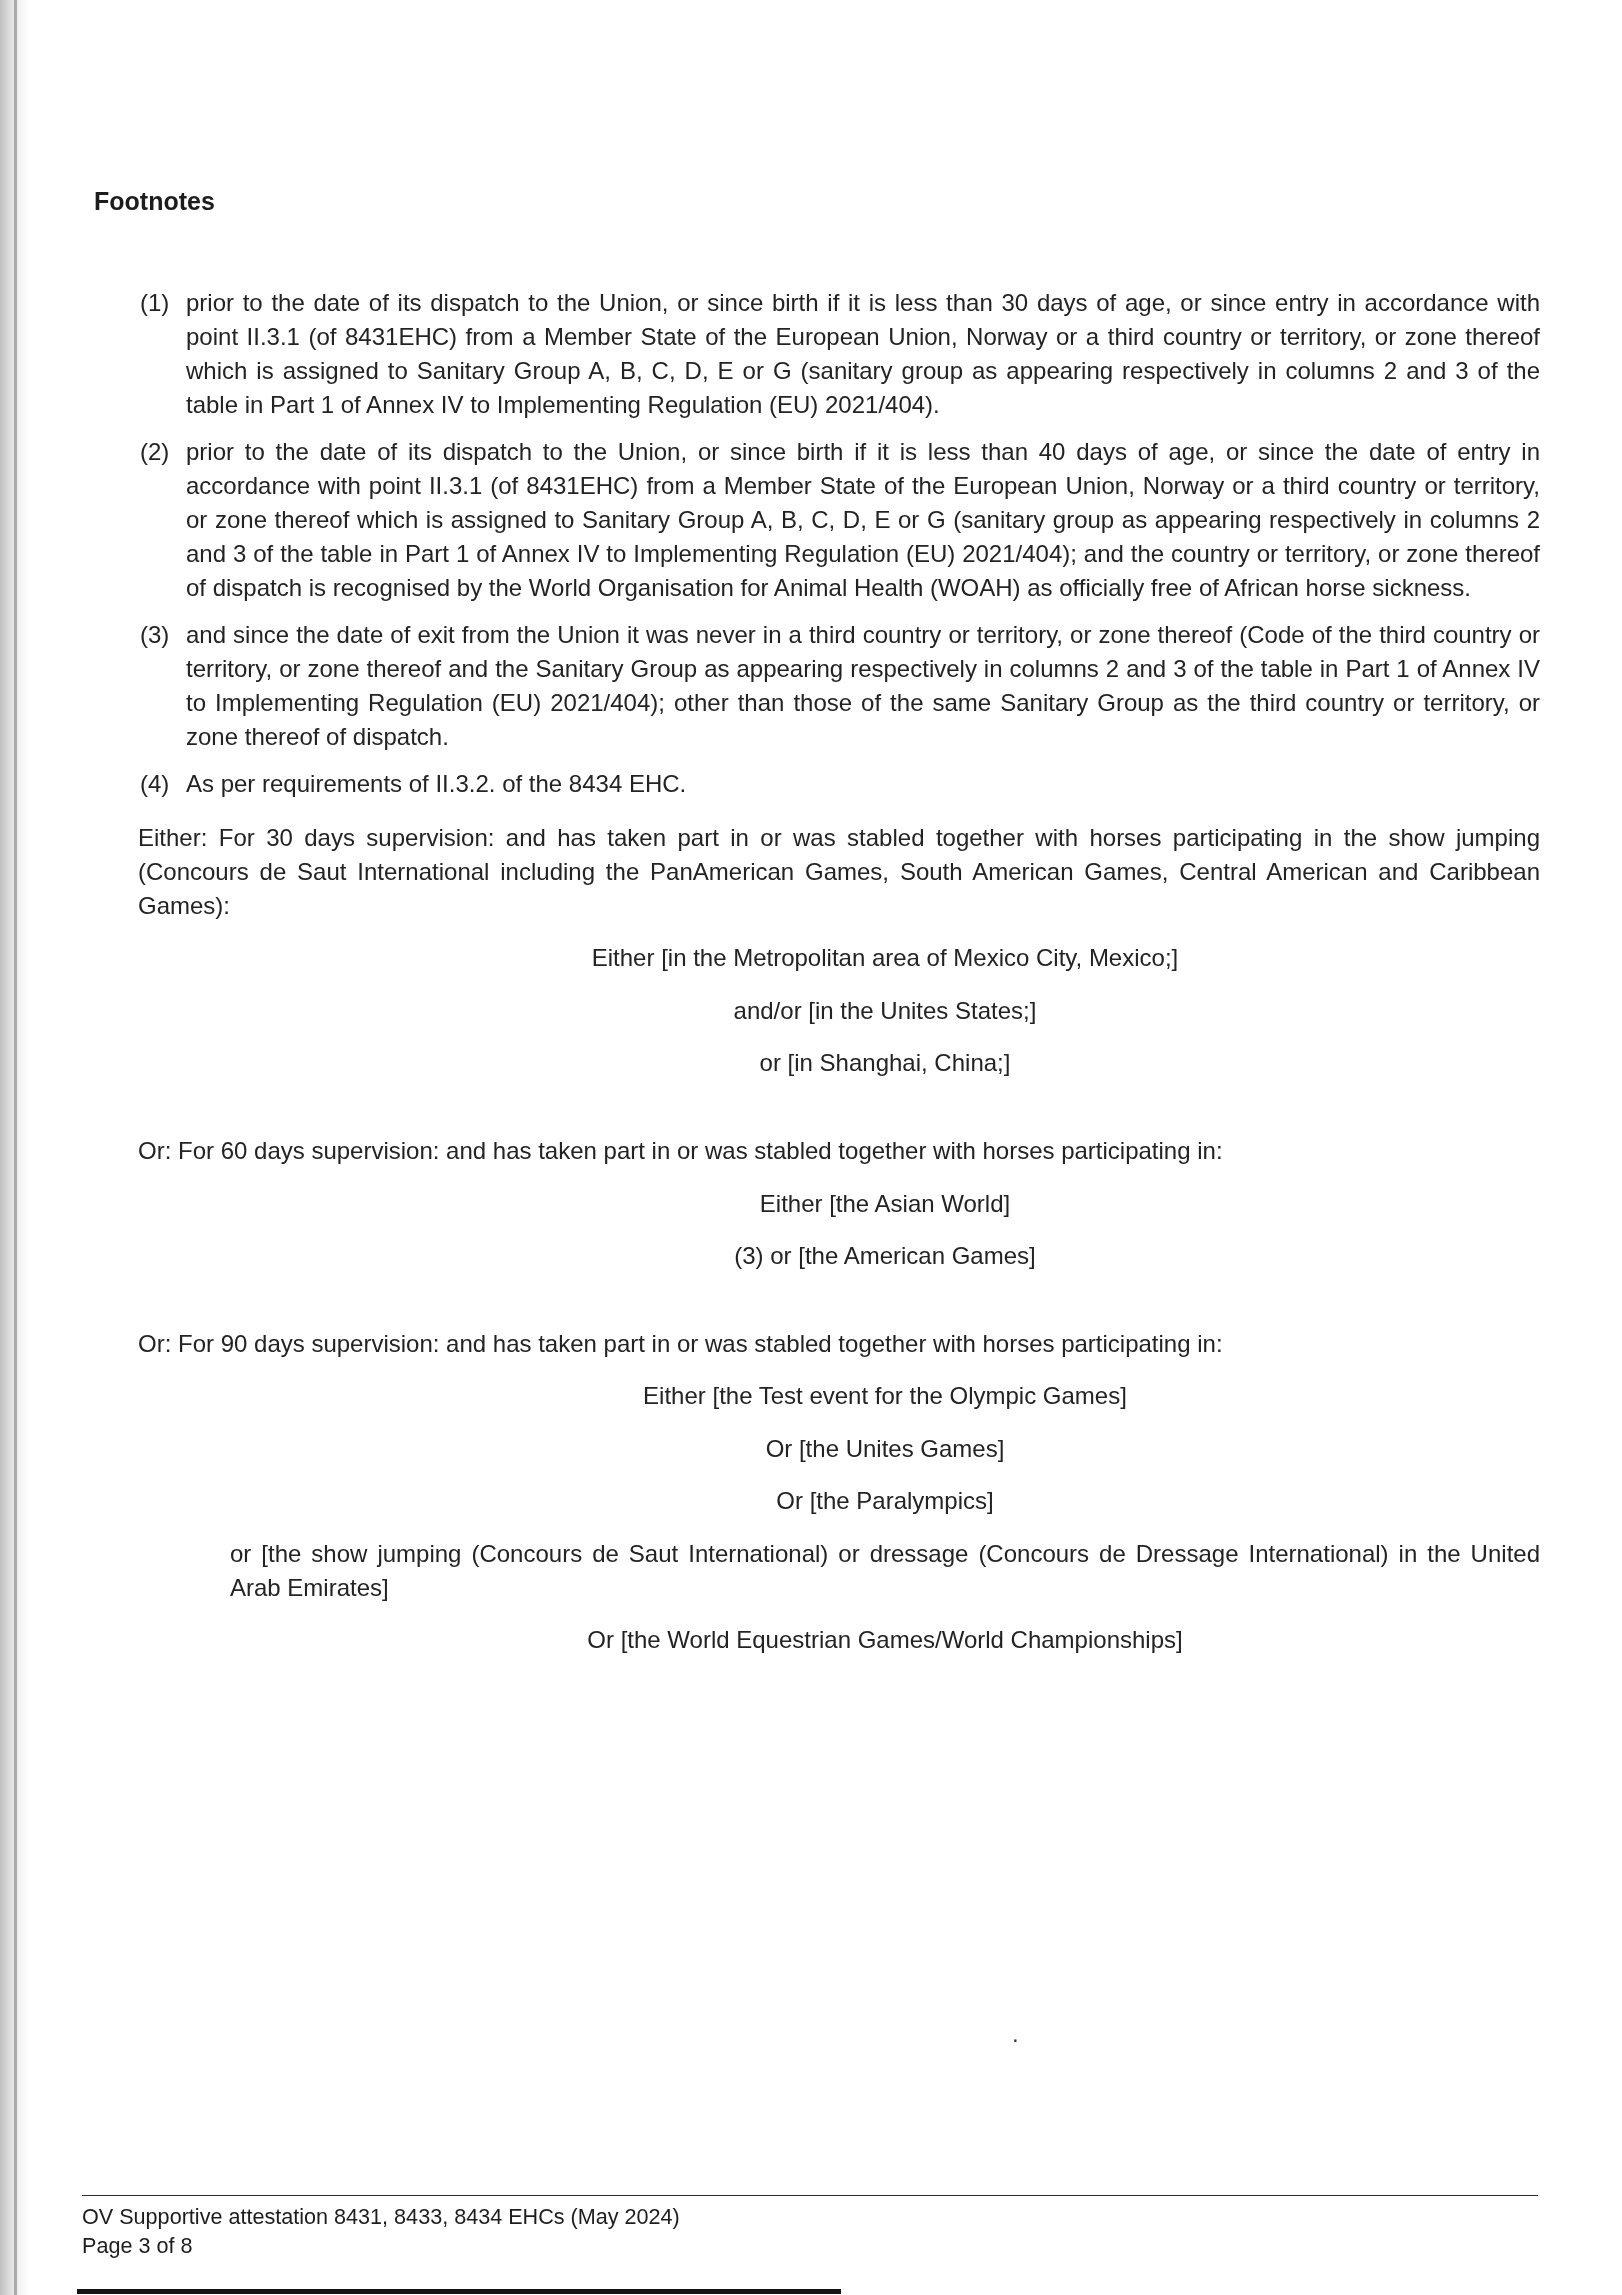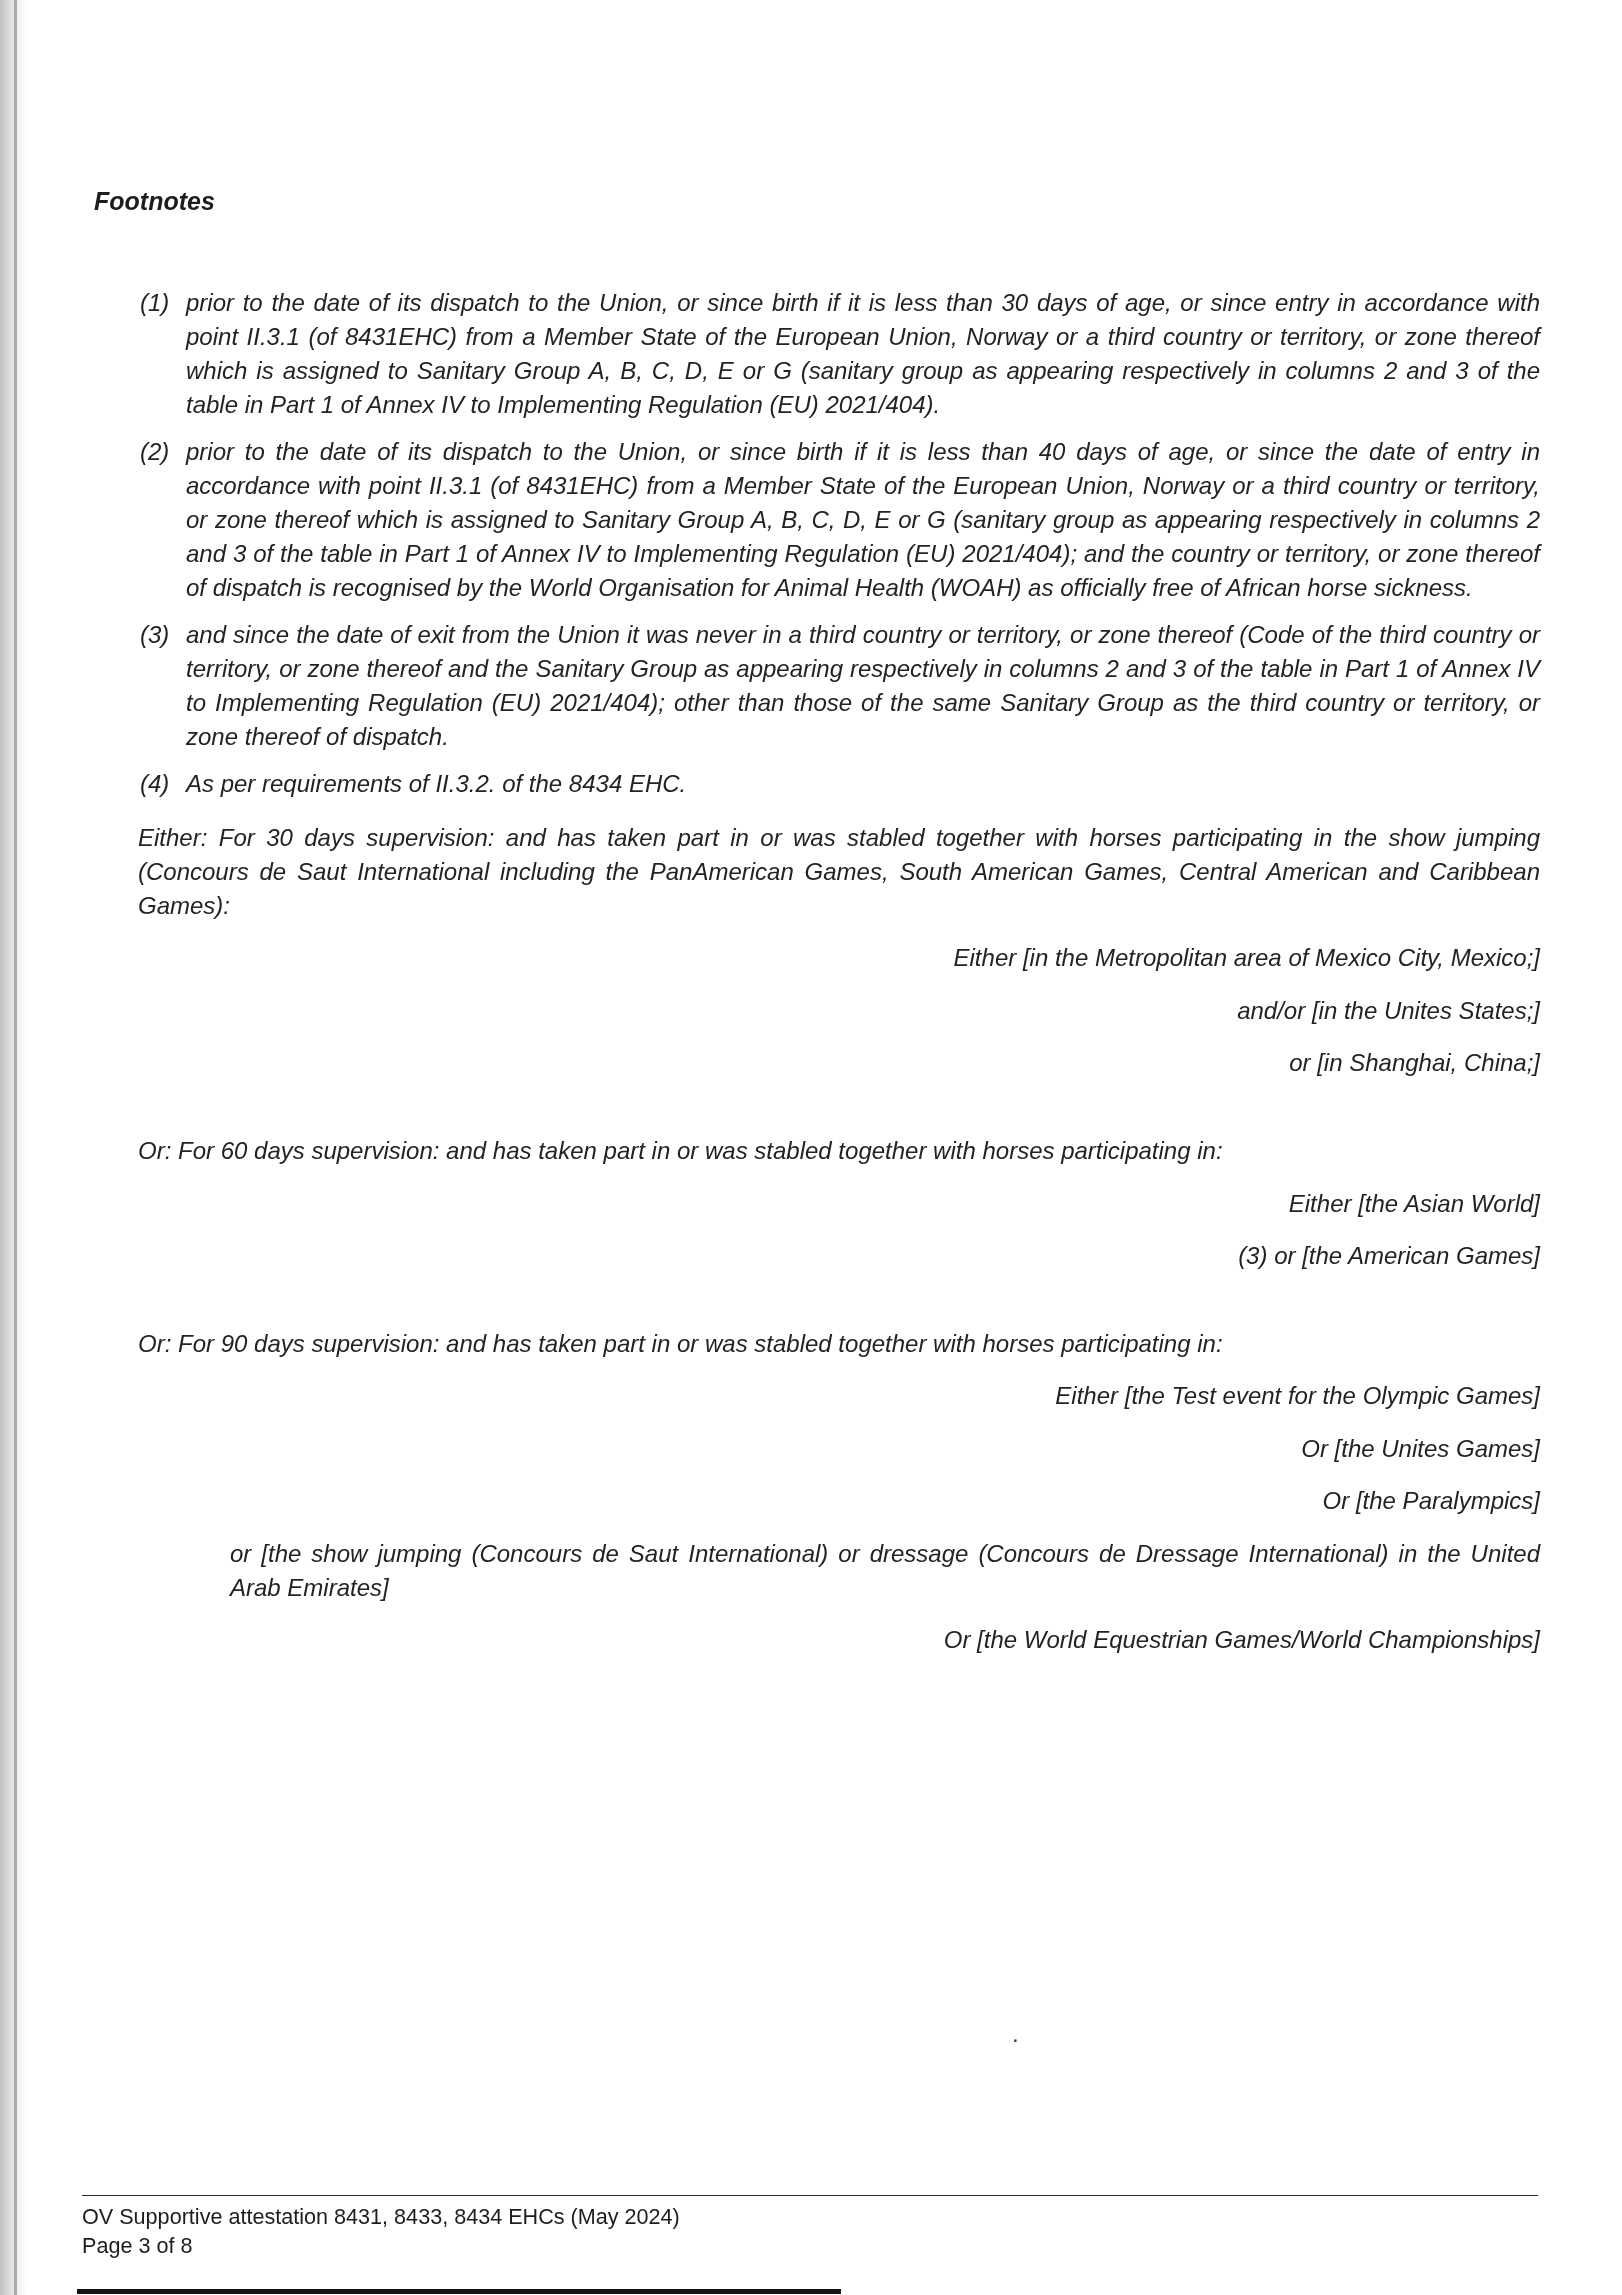--- a/index.html
+++ b/index.html
@@ -48,21 +48,20 @@
     top: 2020px;
     font-size: 24px;
     color: #3a3a3a;
   }
   
   .content {
     position: absolute;
     left: 94px;
     top: 187px;
     width: 1446px;
-    font-style: italic;
   }
   .title {
     font-size: 25px;
     line-height: 29px;
     font-weight: 700;
     margin: 0 0 70px 0;
     color: #1d1d1d;
   }
   .footnote {
     display: flex;
@@ -92,21 +91,21 @@
     text-align: justify;
     margin: 20px 0 0 0;
   }
   .options {
     margin-left: 92px;
   }
   .option {
     font-size: 24px;
     line-height: 34px;
     margin: 18.4px 0 0 0;
-    text-align: right;
+    text-align: center;
   }
   .option.justify {
     text-align: justify;
   }
   
   .footer {
     position: absolute;
     left: 82px;
     right: 84px;
     top: 2195px;

